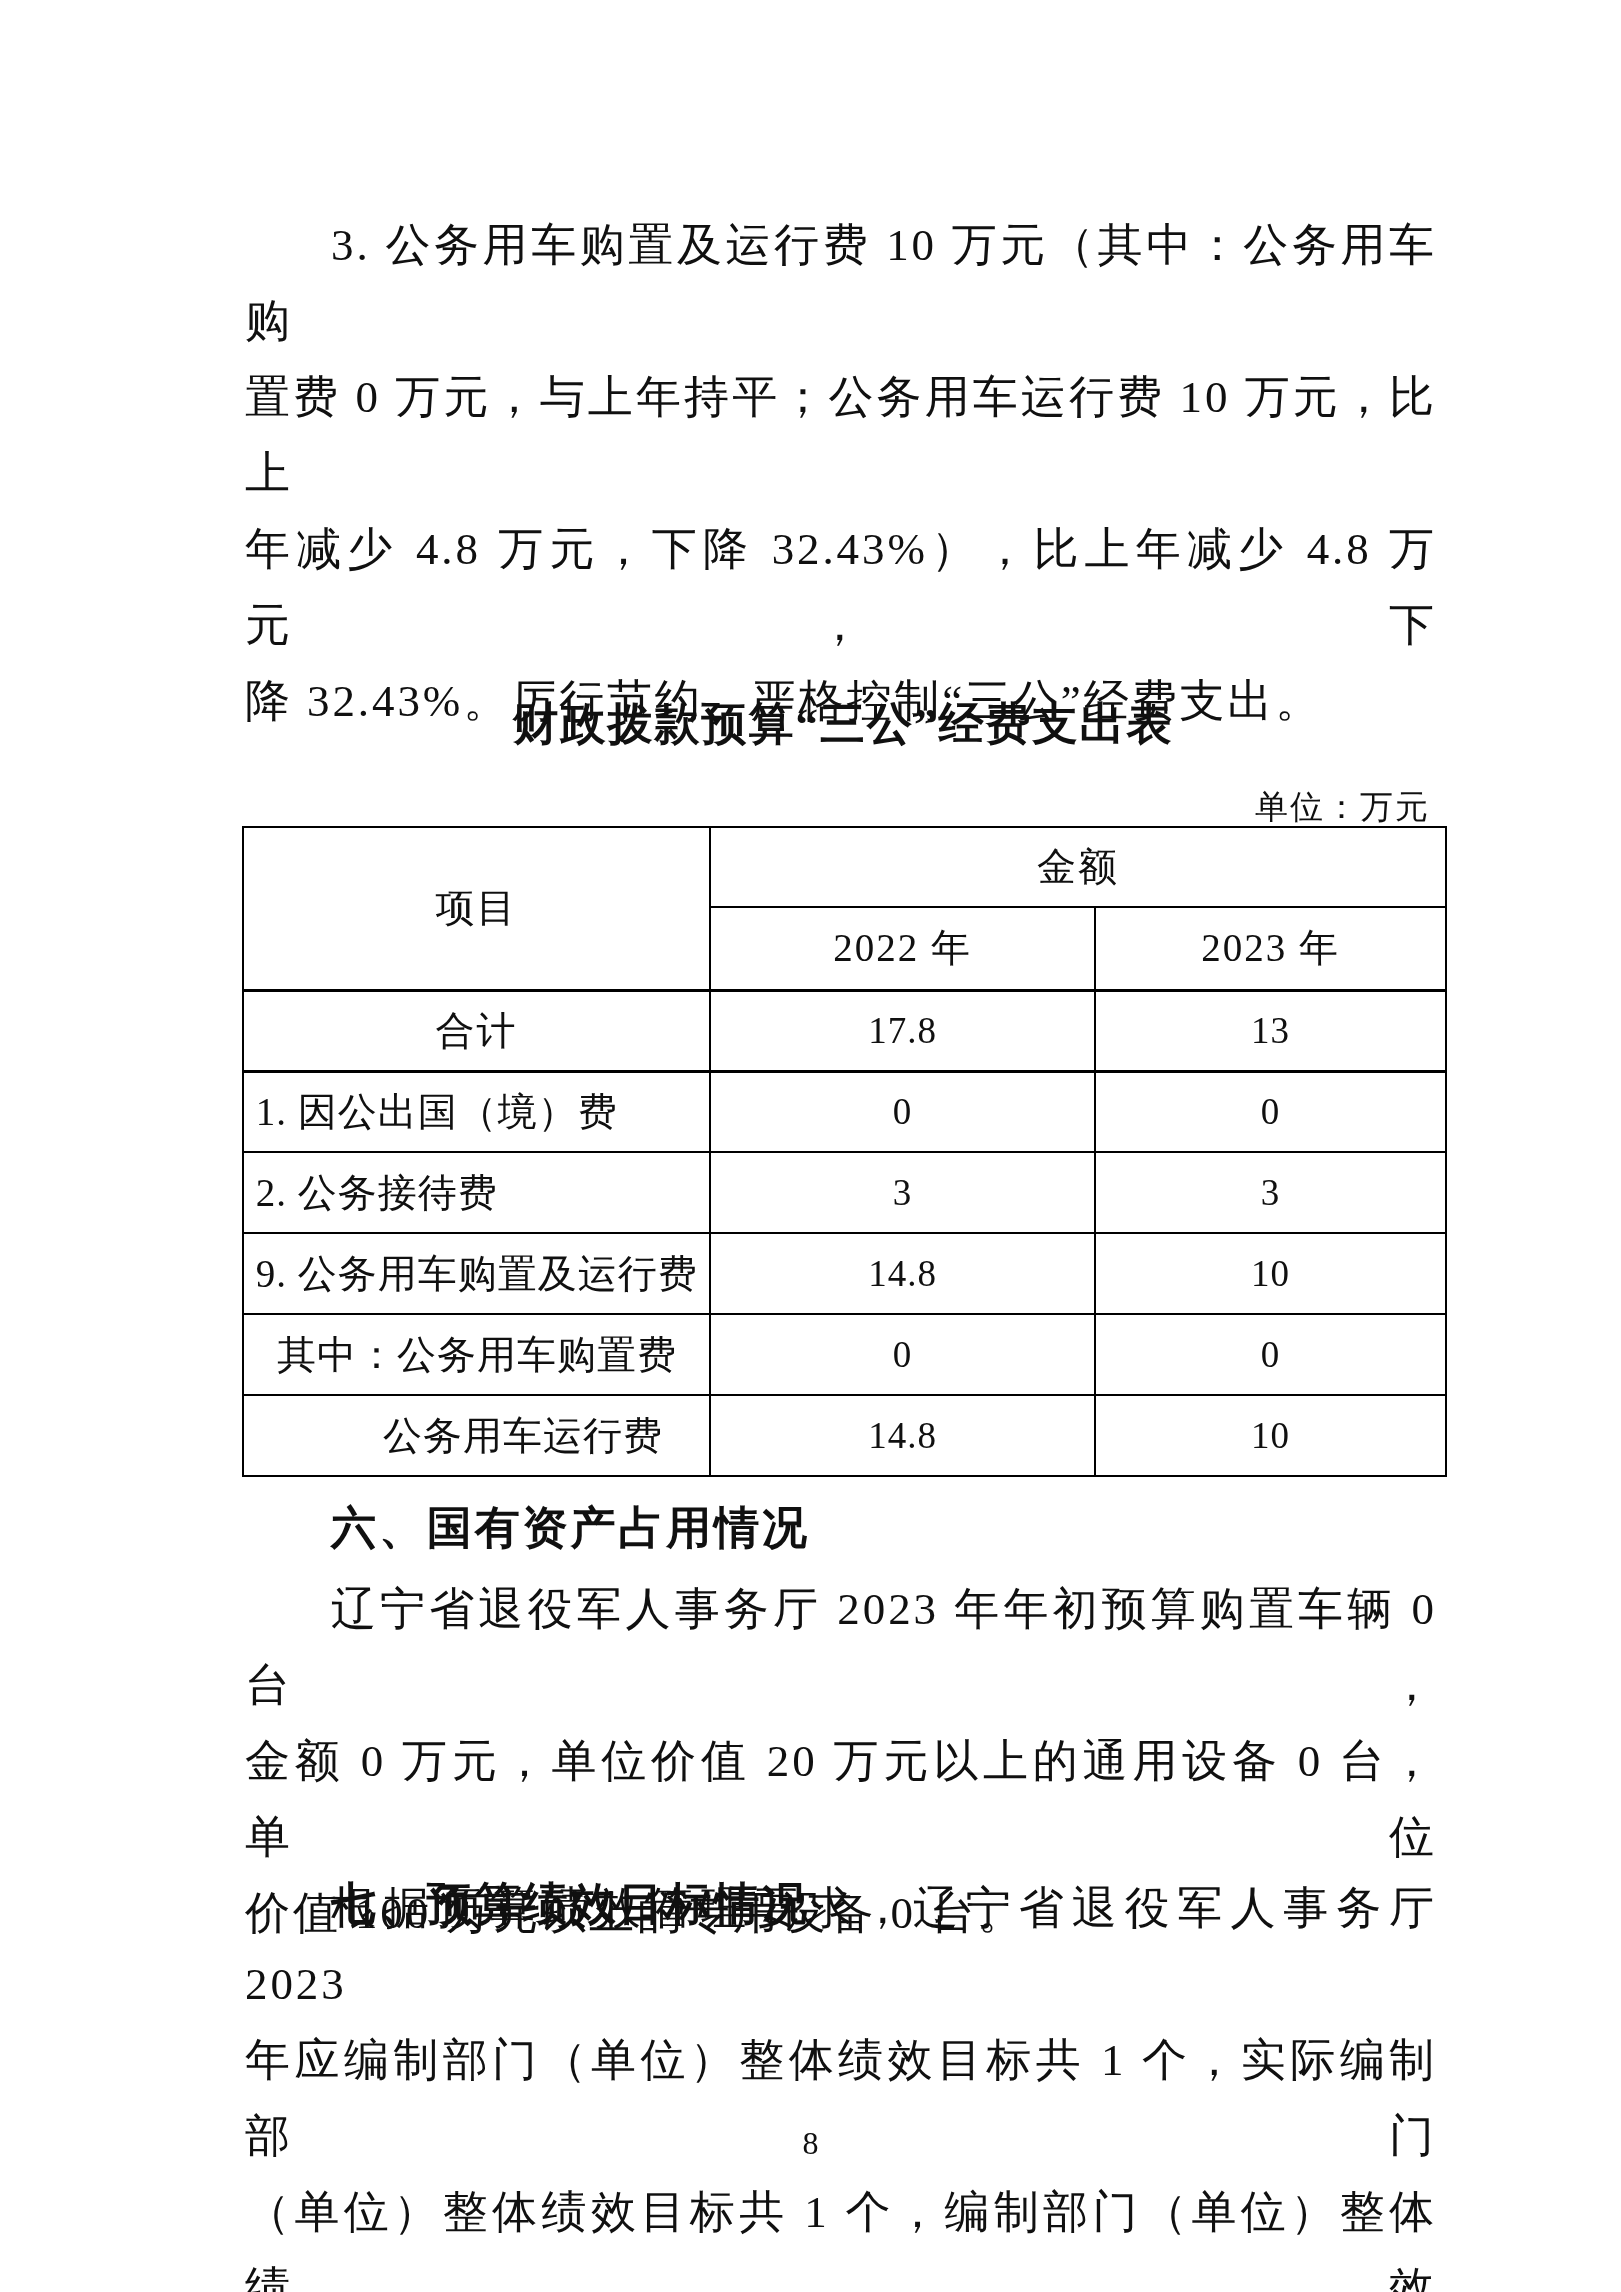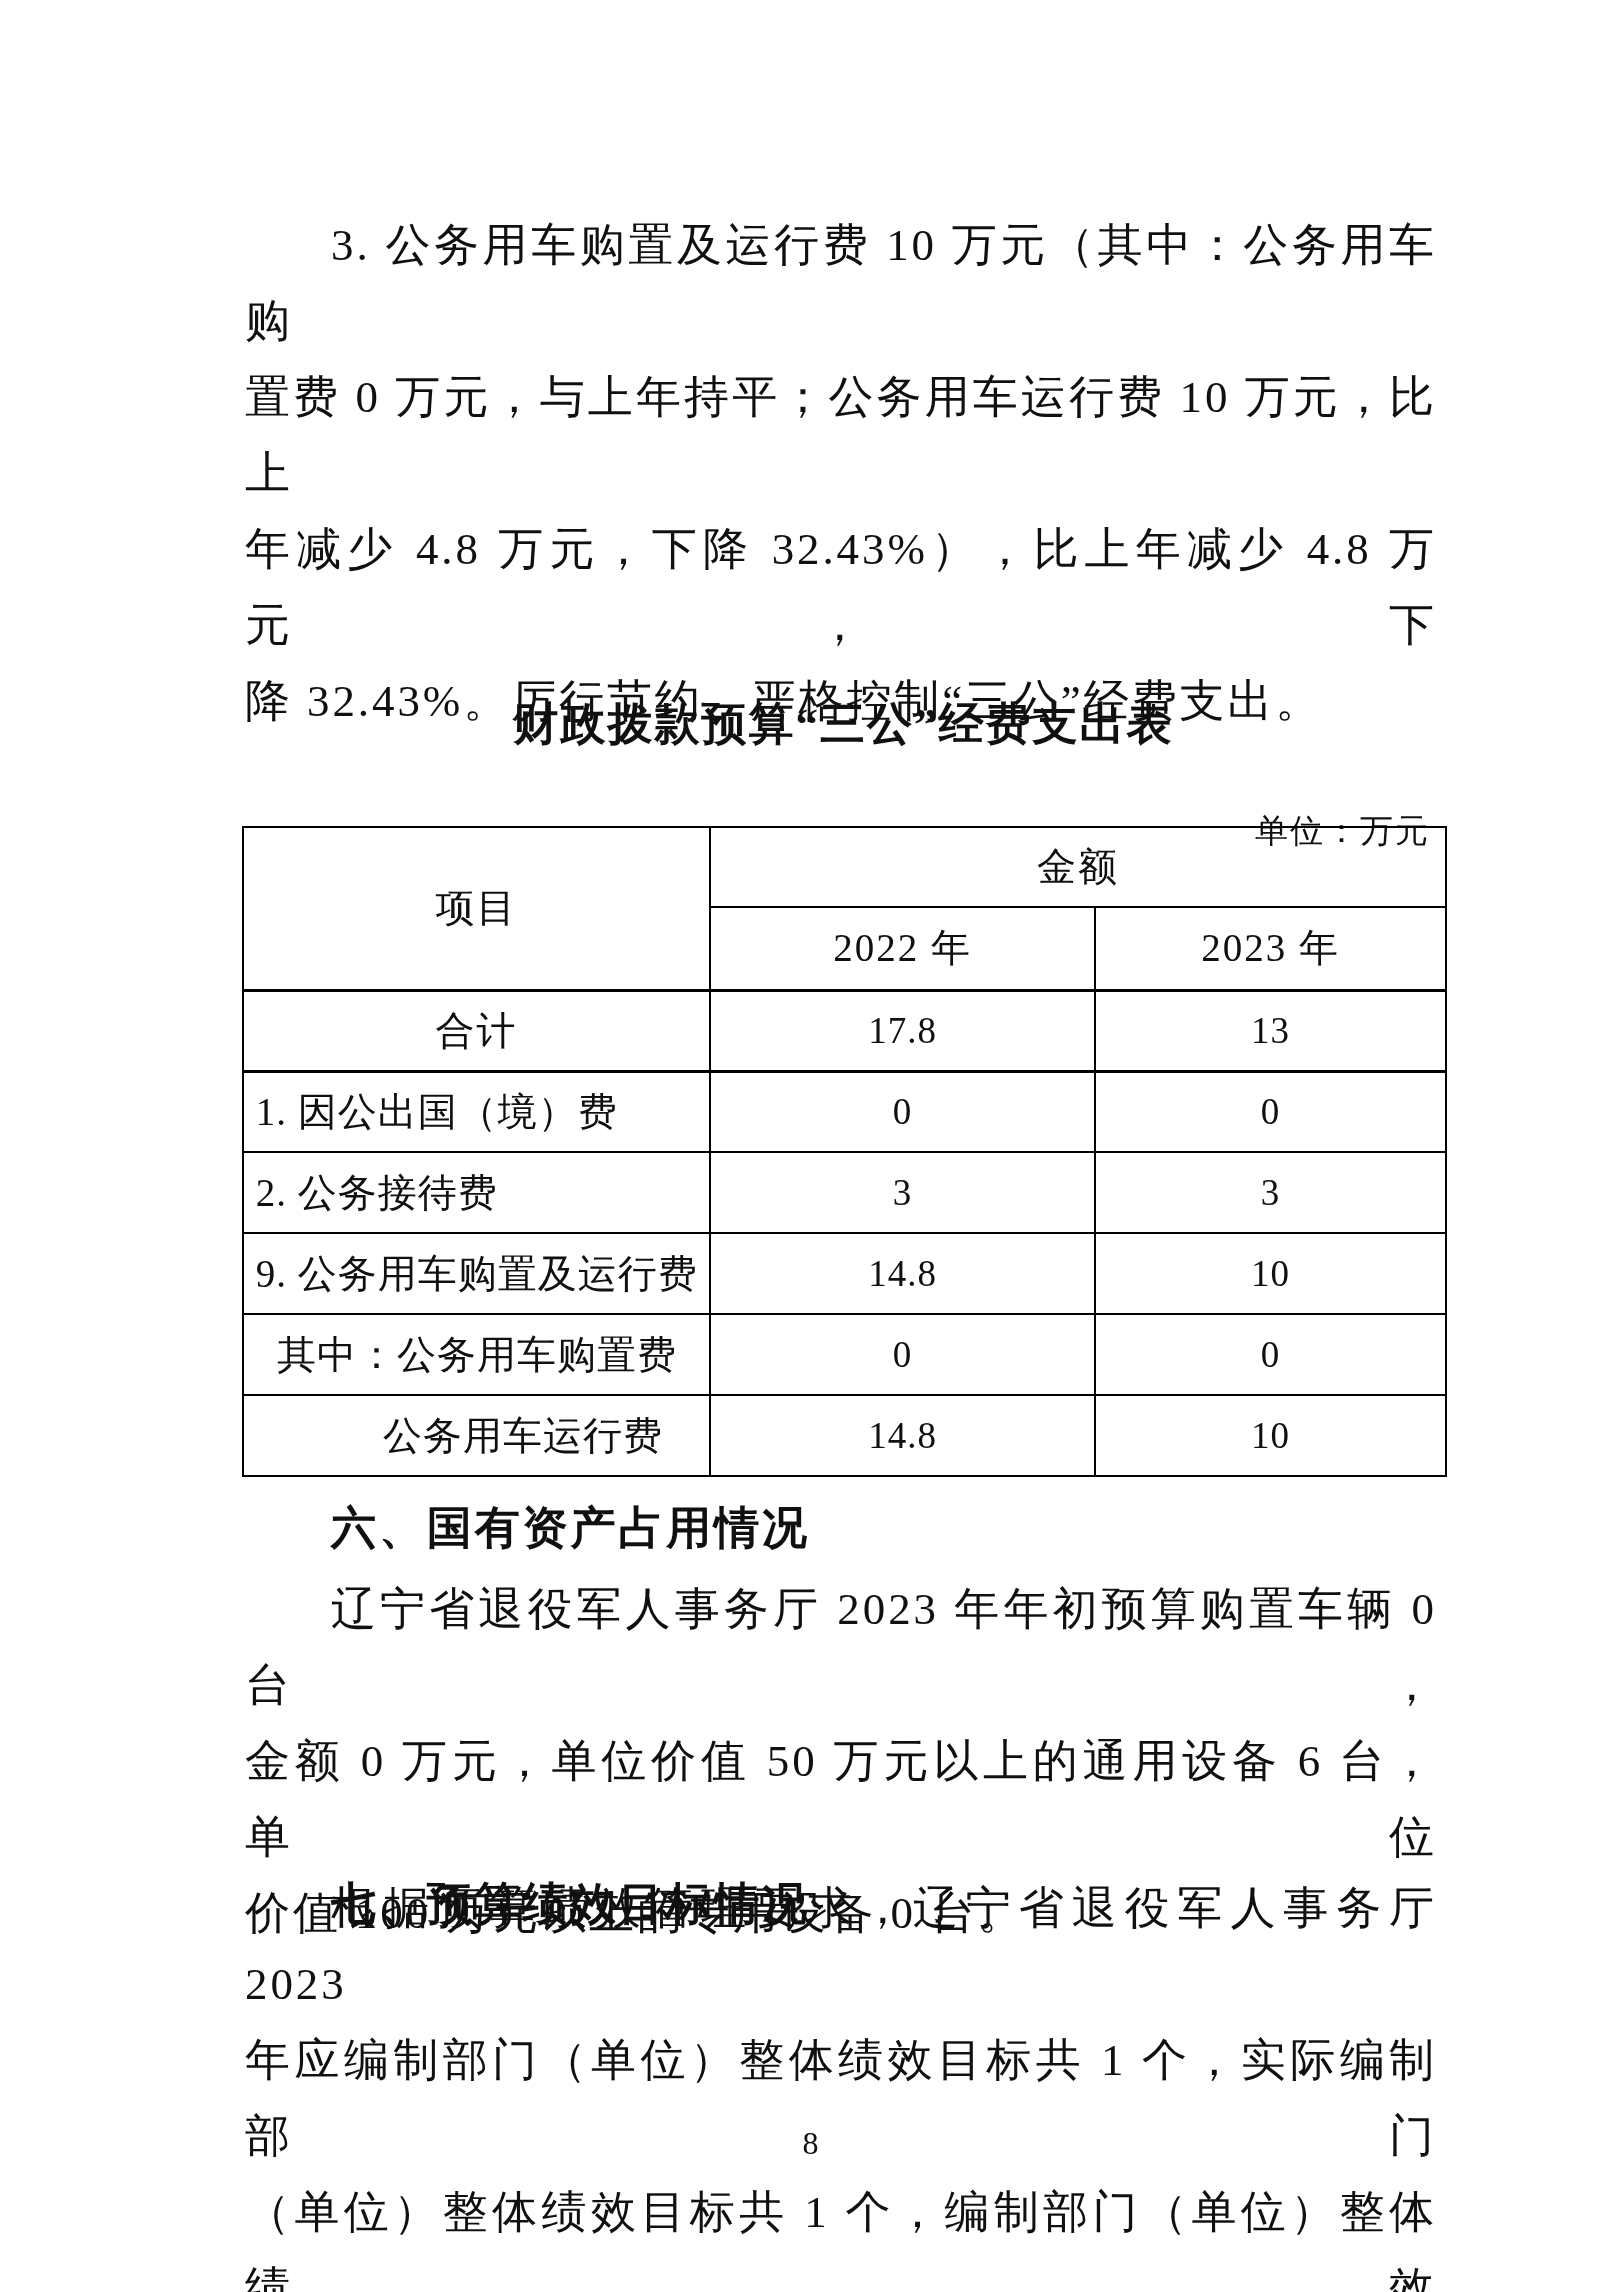--- a/index.html
+++ b/index.html
@@ -25,21 +25,21 @@
   
   .tbl-title {
     position: absolute;
     left: 242px; top: 694px; width: 1203px;
     text-align: center;
     font-size: 45px; font-weight: bold;
     letter-spacing: 2px;
   }
   .unit-label {
     position: absolute;
-    left: 242px; top: 809px; width: 1188px;
+    left: 242px; top: 785px; width: 1188px;
     text-align: right;
     font-size: 33px;
     letter-spacing: 2px;
   }
   
   table.budget {
     position: absolute;
     left: 242px; top: 826px;
     width: 1203px;
     border-collapse: collapse;
@@ -147,21 +147,21 @@
         <td class="cell-label pad-sub2">公务用车运行费</td>
         <td class="cell-c num">14.8</td>
         <td class="cell-c num">10</td>
       </tr>
     </tbody>
   </table>
 
   <div class="sec-heading h6">六、国有资产占用情况</div>
   <div class="para s6p">
     <div class="bline indent just">辽宁省退役军人事务厅 2023 年年初预算购置车辆 0 台，</div>
-    <div class="bline just">金额 0 万元，单位价值 50 万元以上的通用设备 6 台，单位</div>
+    <div class="bline just">金额 0 万元，单位价值 20 万元以上的通用设备 0 台，单位</div>
     <div class="bline">价值 100 万元以上的专用设备 0 台。</div>
   </div>
 
   <div class="sec-heading h7">七、预算绩效目标情况</div>
   <div class="para s7p">
     <div class="bline indent just">根据预算绩效管理要求，辽宁省退役军人事务厅 2023</div>
     <div class="bline just">年应编制部门（单位）整体绩效目标共 1 个，实际编制部门</div>
     <div class="bline just">（单位）整体绩效目标共 1 个，编制部门（单位）整体绩效</div>
   </div>
 

